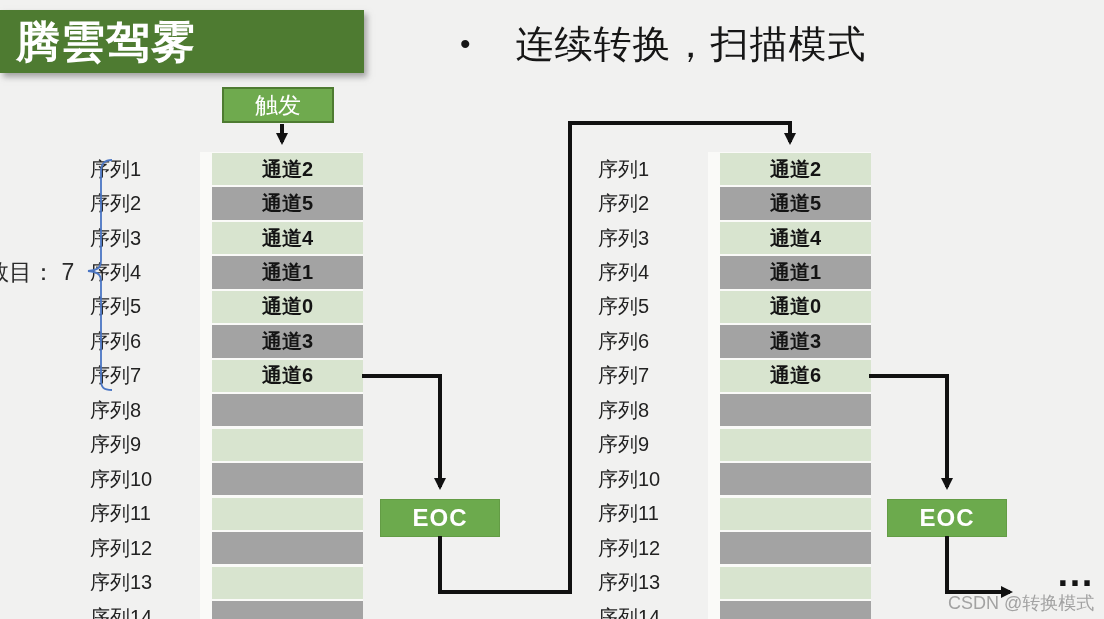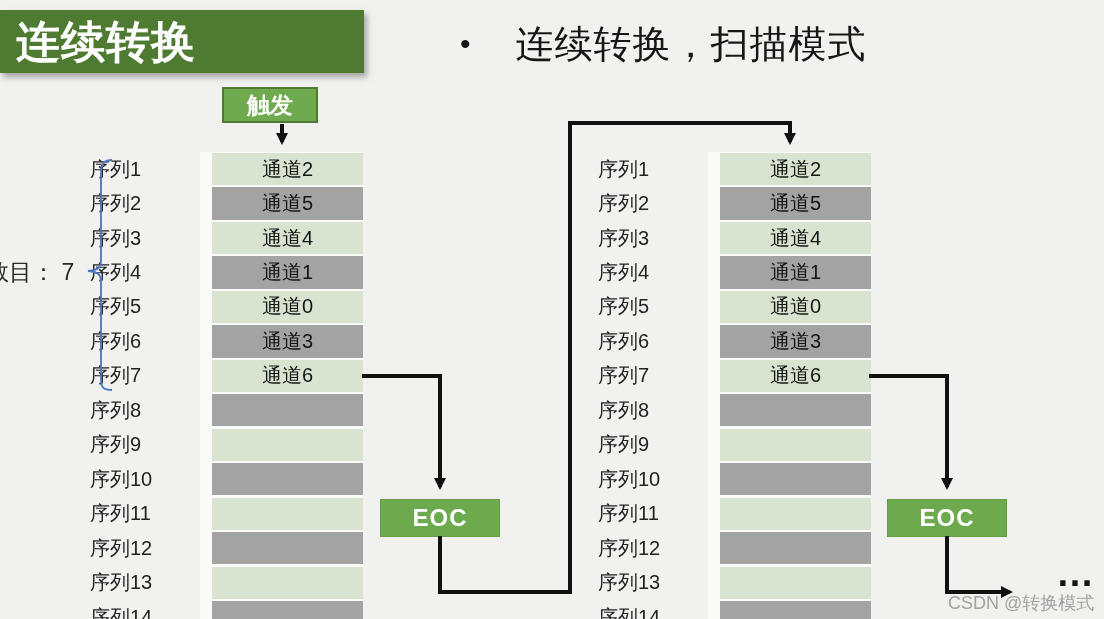--- a/index.html
+++ b/index.html
@@ -18,35 +18,35 @@
     color:#fff;font-size:44px;font-weight:bold;
     line-height:63px;padding-left:16px;box-sizing:border-box;
     letter-spacing:1px;
   }
   
   .bullet-wrap{position:absolute;left:460px;top:22px;display:flex;align-items:center;color:#161616;}
   .bullet-marker{font-size:30px;line-height:44px;}
   .bullet-text{font-size:38px;line-height:44px;margin-left:45px;letter-spacing:1px;}
   
   .trigger-box{
-    position:absolute;left:222px;top:87px;width:96px;height:36px;
+    position:absolute;left:222px;top:87px;width:112px;height:36px;
     background:#6faa4e;border:2px solid #4e7b31;box-sizing:border-box;
-    color:#fff;font-size:23px;display:flex;align-items:center;justify-content:center;font-weight:bold;
+    color:#fff;font-size:23px;display:flex;align-items:center;justify-content:center;
   }
   
   .seq-table{position:absolute;top:153px;width:273px;}
   .seq-table.left{left:90px;}
   .seq-table.right{left:598px;}
   .cell-col-bg{position:absolute;left:110px;top:-1px;width:163px;height:485px;background:#fafaf8;}
   .seq-row{position:relative;height:32.1px;margin-bottom:2.4px;display:flex;align-items:center;}
   .seq-label{width:100px;flex:none;text-align:left;font-size:20px;color:#222;}
   .seq-cell{
     width:163px;margin-left:22px;height:100%;
     display:flex;align-items:center;justify-content:center;
-    font-size:20px;font-weight:400;color:#141414;
+    font-size:20px;font-weight:700;color:#141414;
   }
   .band-dark{background:#d8e4cf;}
   .band-light{background:#a3a3a3;}
   
   .count-label{position:absolute;left:-14px;top:257px;font-size:23px;color:#2a2a2a;white-space:nowrap;}
   
   .eoc-box{
     position:absolute;top:499px;width:120px;height:38px;
     background:#6caa4d;border:1px solid #639c45;box-sizing:border-box;
     color:#fff;font-size:24px;display:flex;align-items:center;justify-content:center;
@@ -60,21 +60,21 @@
   
   .continuation-dots{position:absolute;left:1056px;top:552px;font-size:38px;font-weight:700;color:#141414;letter-spacing:2px;}
   
   .watermark{position:absolute;left:948px;top:591px;font-size:18px;color:#a2a2a2;white-space:nowrap;}
 </style>
 </head>
 <body>
 
 <div class="canvas">
 
-  <div class="title-bar">连续转换</div>
+  <div class="title-bar">腾雲驾雾</div>
 
   <div class="bullet-wrap">
     <span class="bullet-marker">•</span>
     <span class="bullet-text">连续转换，扫描模式</span>
   </div>
 
   <div class="trigger-box">触发</div>
 
   <div class="count-label">数目： 7</div>
 

